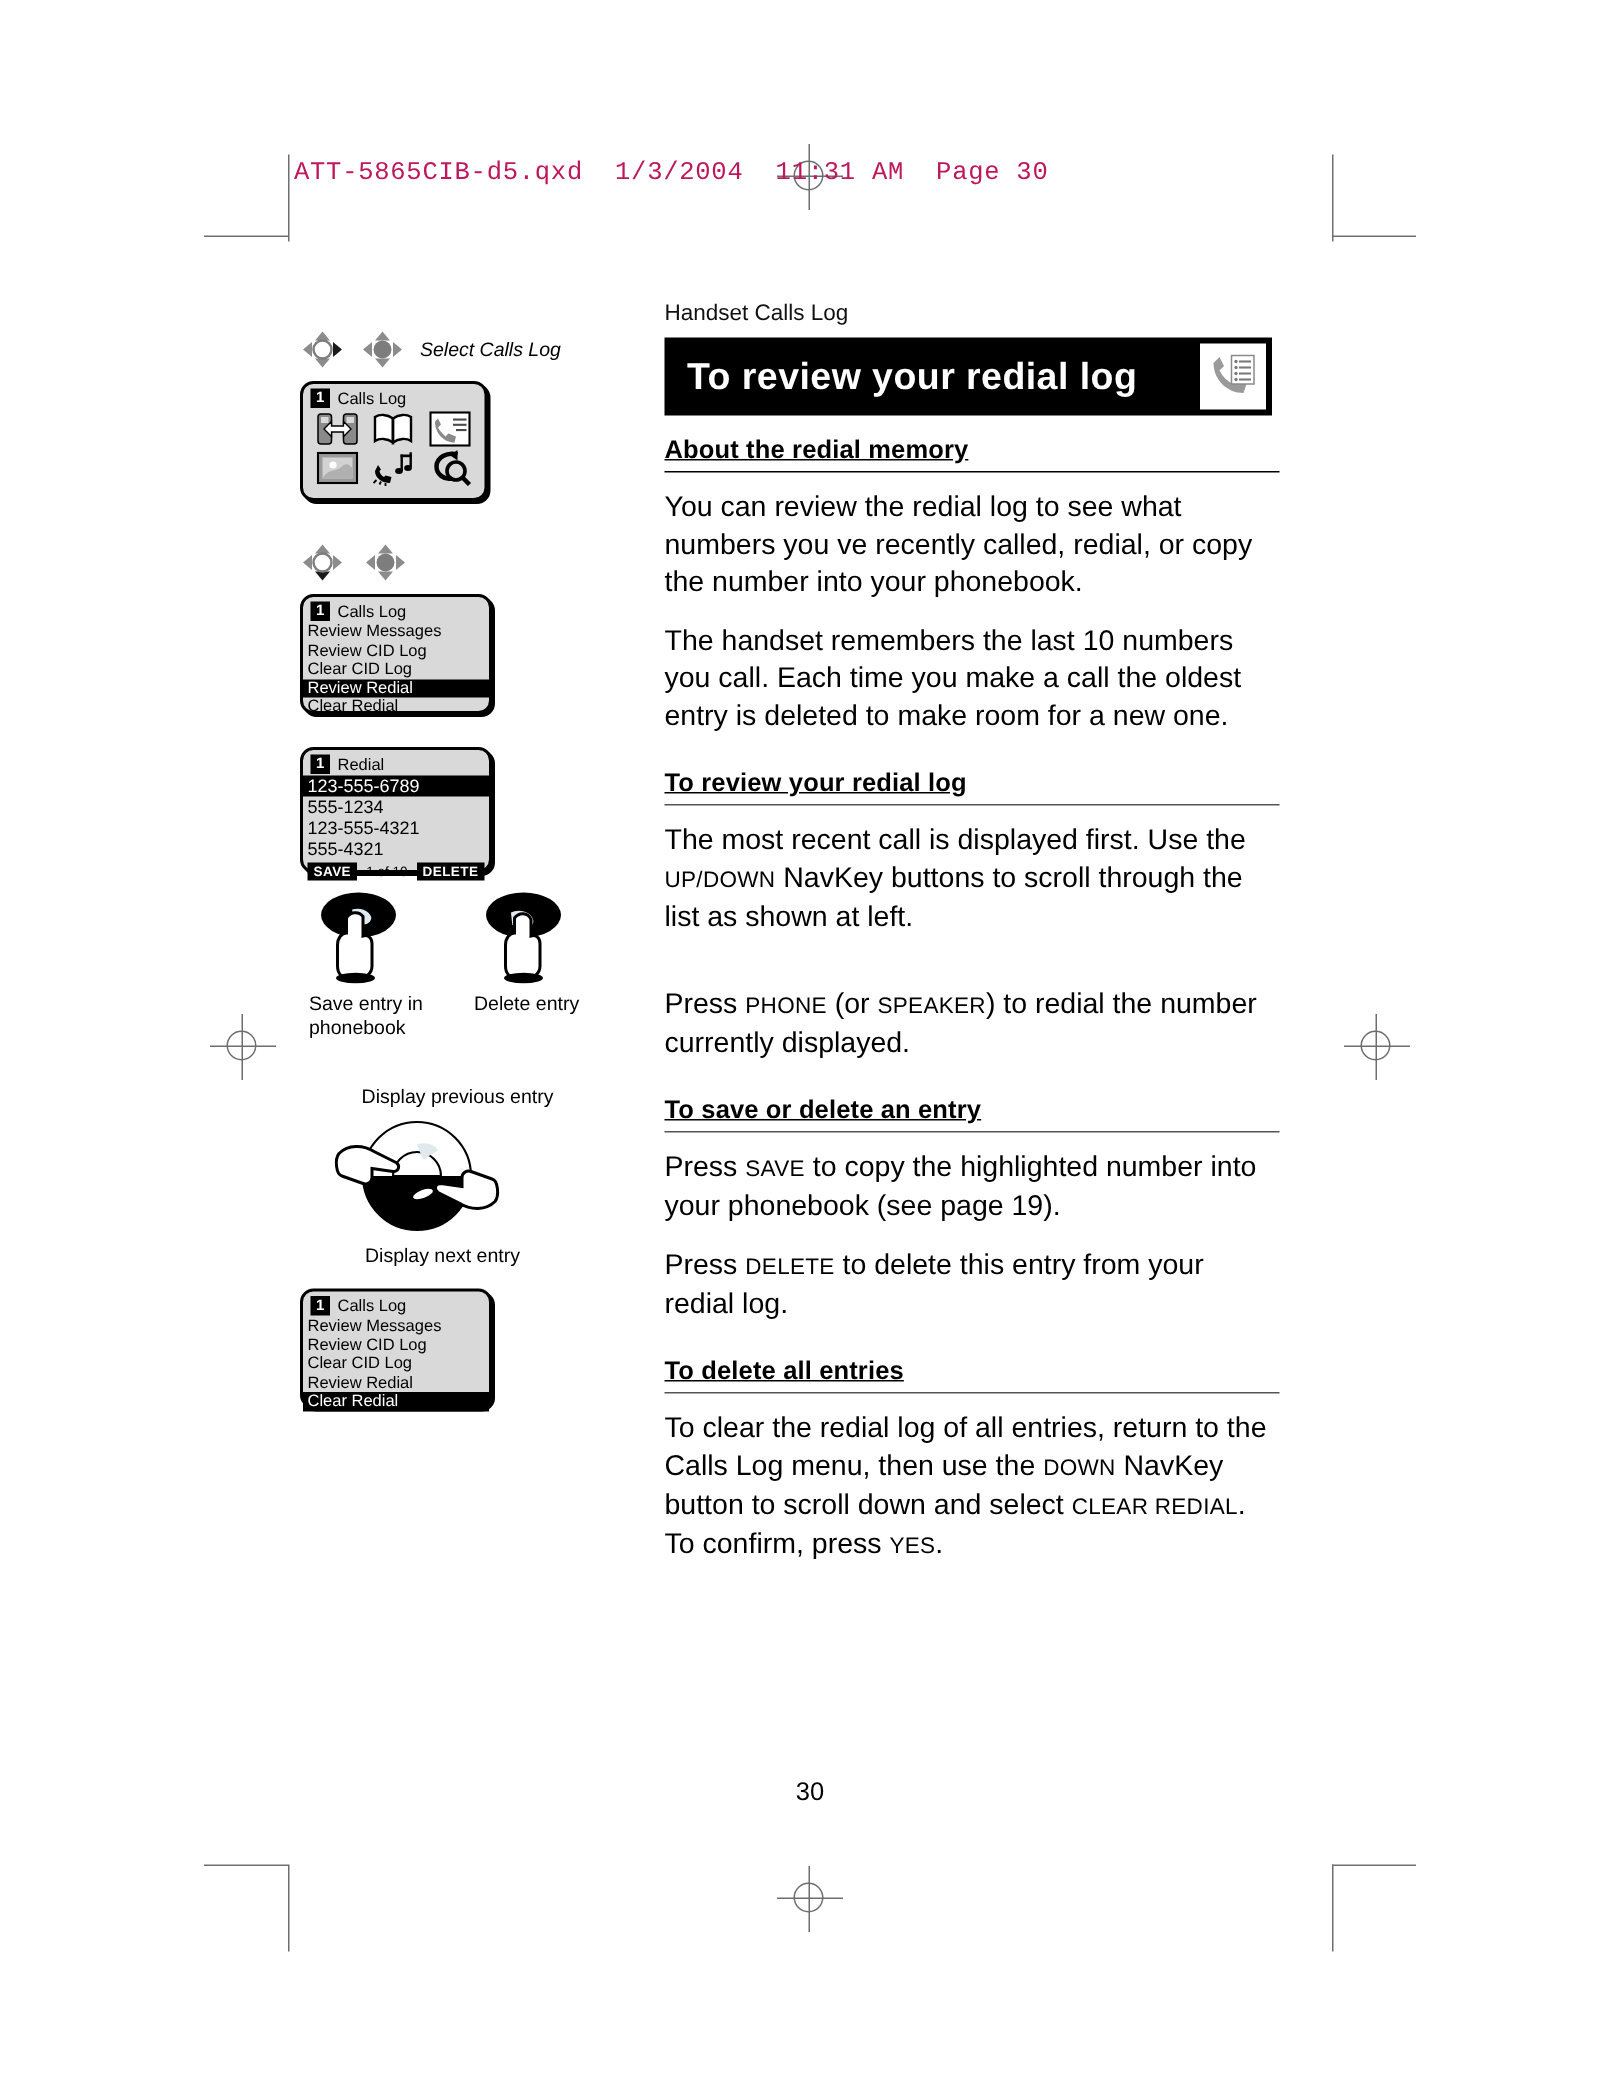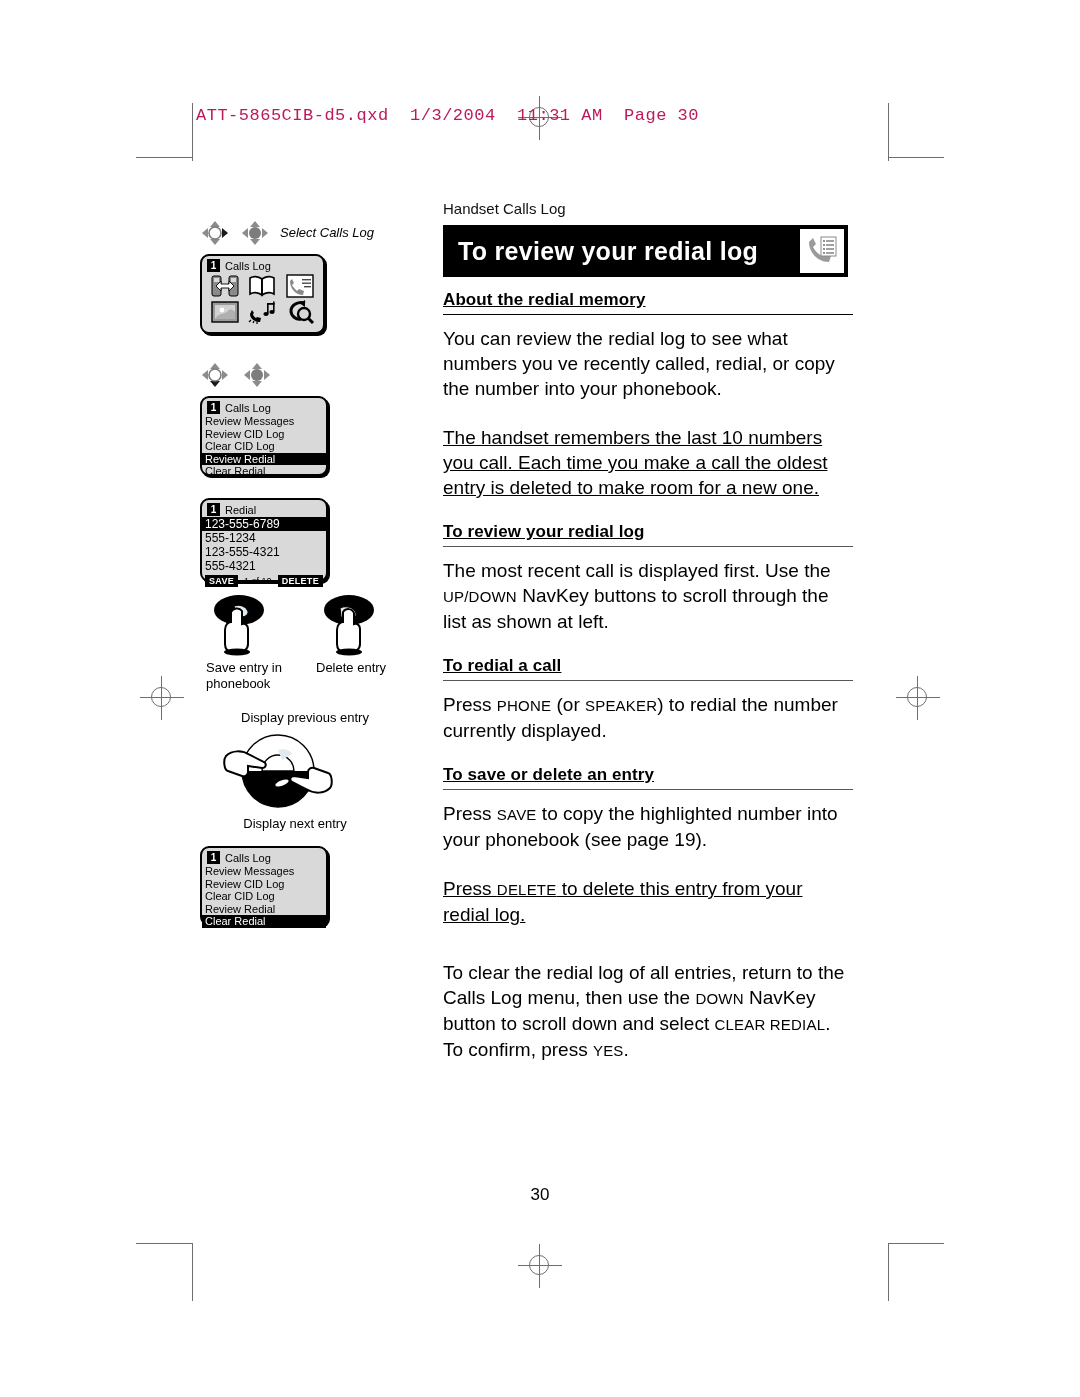--- a/index.html
+++ b/index.html
@@ -100,21 +100,21 @@
     text-decoration: underline;
   }
   h2.section.sub { border-bottom: 1px solid #555; }
 
   p.body {
     font-size: 19px;
     line-height: 25px;
     margin: 11px 0 0 0;
     padding: 0;
   }
-  p.body + p.body { margin-top: 24px; text-decoration: underline; }
+  p.body + p.body { margin-top: 14px; }
   .gap { height: 22px; }
   .sc { font-size: 15px; letter-spacing: 0.2px; }
 
   
   .figcol { position: absolute; left: 200px; top: 218px; width: 215px; }
 
   .navrow { position: relative; height: 30px; }
 
   .lcd {
     position: relative;
@@ -243,29 +243,29 @@
 
   <h2 class="section">About the redial memory</h2>
   <p class="body">You can review the redial log to see what numbers you ve recently called, redial, or copy the number into your phonebook.</p>
   <p class="body">The handset remembers the last 10 numbers you call. Each time you make a call the oldest entry is deleted to make room for a new one.</p>
 
   <div class="gap"></div>
   <h2 class="section sub">To review your redial log</h2>
   <p class="body"><span>The most recent call is displayed first. Use the </span><span class="sc">UP/DOWN</span><span> NavKey buttons to scroll through the list as shown at left.</span></p>
 
   <div class="gap"></div>
-  <h2 class="section sub">To redial a call</h2>
   <p class="body"><span>Press </span><span class="sc">PHONE</span><span> (or </span><span class="sc">SPEAKER</span><span>) to redial the number currently displayed.</span></p>
 
   <div class="gap"></div>
   <h2 class="section sub">To save or delete an entry</h2>
   <p class="body"><span>Press </span><span class="sc">SAVE</span><span> to copy the highlighted number into your phonebook (see page 19).</span></p>
   <p class="body"><span>Press </span><span class="sc">DELETE</span><span> to delete this entry from your redial log.</span></p>
 
   <div class="gap"></div>
+  <h2 class="section sub">To delete all entries</h2>
   <p class="body"><span>To clear the redial log of all entries, return to the Calls Log menu, then use the </span><span class="sc">DOWN</span><span> NavKey button to scroll down and select </span><span class="sc">CLEAR REDIAL</span><span>. To confirm, press </span><span class="sc">YES</span><span>.</span></p>
 
 </div>
 
 <div class="figcol">
 
   <div class="navrow" style="display:flex; align-items:center; gap:10px;font-style:italic;">
     <svg width="30" height="26" viewBox="0 0 30 26">
       <polygon points="2,13 8,8 8,18" fill="#8c8c8c"></polygon>
       <polygon points="28,13 22,8 22,18" fill="#1a1a1a"></polygon>
@@ -411,21 +411,21 @@
       <svg width="66" height="62" viewBox="0 0 66 62">
         <ellipse cx="33" cy="16" rx="25" ry="15" fill="#000"></ellipse>
         <path d="M24 14 C30 11, 38 13, 40 19 C41 23, 37 26, 32 25 L25 23 Z" fill="#dfe9ee" stroke="#000" stroke-width="1.2"></path>
         <path d="M27 18 C30 14, 36 14, 38 19 L38 30 C41 29, 44 31, 44 35 L44 50 C44 55, 40 58, 35 58 L29 58 C24 58, 21 55, 21 50 L21 36 C21 31, 24 28, 27 28 Z" fill="#fff" stroke="#000" stroke-width="2"></path>
         <ellipse cx="33" cy="58" rx="13" ry="3.5" fill="#000"></ellipse>
       </svg>
       <div class="figcaption">Delete entry</div>
     </div>
   </div>
 
-  <div style="margin-top:18px; width:190px;">
+  <div style="margin-top:30px; width:190px;">
     <div class="figcaption" style="text-align:center; padding-left:20px;">Display previous entry</div>
     <svg width="120" height="90" viewBox="0 0 120 90" style="display:block; margin-left:18px;">
       <circle cx="60" cy="45" r="36" fill="#fff" stroke="#000" stroke-width="1.4"></circle>
       <path d="M24 45 A36 36 0 0 0 96 45 Z" fill="#000"></path>
       <path d="M44 45 A16 16 0 0 1 76 45 Z" fill="#fff" stroke="#000" stroke-width="1.4"></path>
       <ellipse cx="64" cy="57" rx="7" ry="2.6" fill="#fff" transform="rotate(-20 64 57)"></ellipse>
       <path d="M8 30 C14 24, 24 24, 32 29 L46 36 C49 38, 48 42, 44 42 L30 40 L30 46 C30 49, 27 51, 24 50 L10 45 C6 44, 5 34, 8 30 Z" fill="#fff" stroke="#000" stroke-width="2"></path>
       <path d="M60 24 C66 22, 72 24, 74 28 L64 34 Z" fill="#dfe9ee"></path>
       <path d="M112 62 C106 68, 96 68, 88 63 L74 56 C71 54, 72 50, 76 50 L90 52 L90 46 C90 43, 93 41, 96 42 L110 47 C114 48, 115 58, 112 62 Z" fill="#fff" stroke="#000" stroke-width="2"></path>
     </svg>

